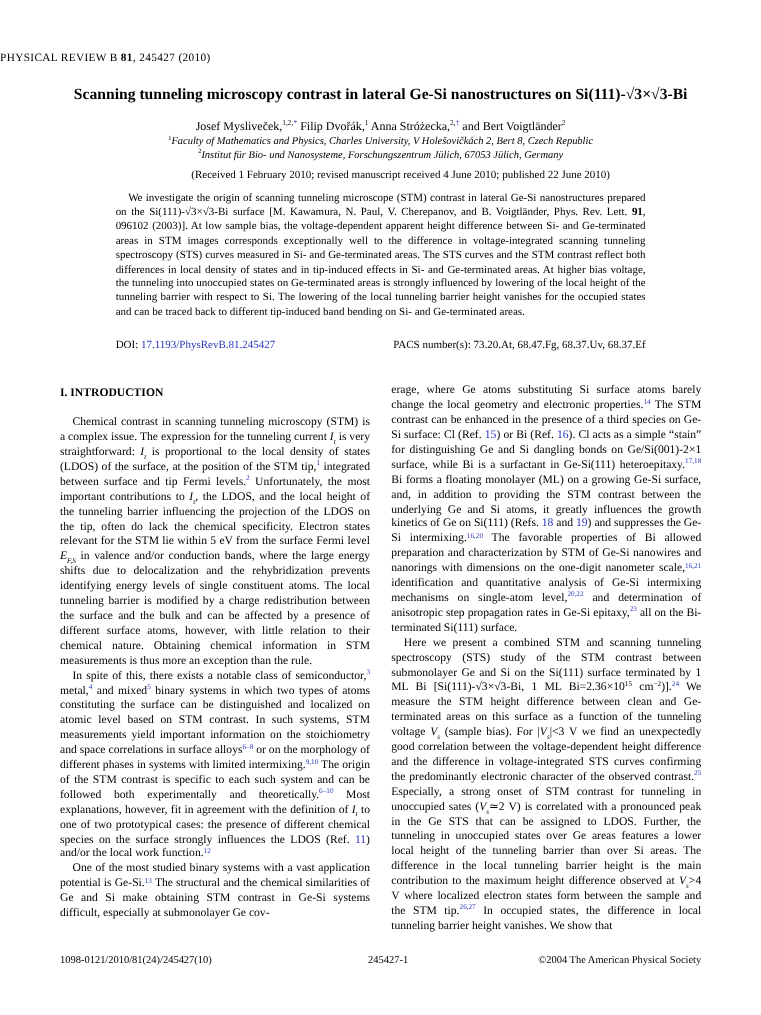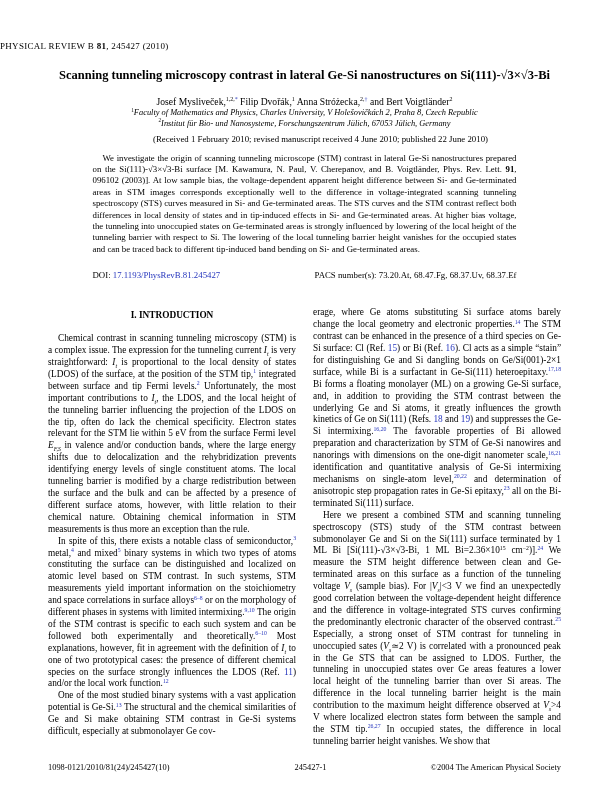--- a/index.html
+++ b/index.html
@@ -12,40 +12,40 @@
   }
   .journal-header { text-align:left; padding-top:41px; font-size:9px; letter-spacing:.3px; }
   .paper-title { text-align:center; font-weight:bold; font-size:12.5px; line-height:1.25; margin-top:17px; padding:0 58px; }
   .authors { text-align:center; font-size:9.6px; margin-top:12px; }
   .affiliation { text-align:center; font-size:8.4px; margin-top:1.5px; }
   .received { text-align:center; font-size:8.8px; margin-top:6px;margin-left:32px; }
   .abstract { width:424px; margin:9px auto 15px; text-align:justify; font-size:8.8px; line-height:11.4px; text-indent:10px; }
   .doi-line { width:424px; margin:13px auto 0; display:flex; justify-content:space-between; font-size:8.8px; }
   .body-columns { display:flex; gap:17px; padding:0 48px; margin-top:27px; }
   .col { flex:1; min-width:0; text-align:justify; font-size:9.3px; line-height:11.9px; }
-  .section-heading { text-align:center; font-weight:bold; font-size:9.3px; margin:3px 0 11px 0; }
+  .section-heading { text-align:left; font-weight:bold; font-size:9.3px; margin:3px 0 11px 0; }
   .para { text-indent:10px; }
   .para.noindent { text-indent:0; }
   sup { font-size:.62em; line-height:0; position:relative; top:.1em; vertical-align:super; }
   sub { font-size:.62em; line-height:0; position:relative; vertical-align:sub; }
   .link { color:var(--link); }
   i { font-style:italic; }
   .footer { position:absolute; left:48px; right:48px; bottom:40px; font-size:8.4px; }
   .footer .f-left { float:left; }
   .footer .f-right { float:right; }
   .footer .f-center { position:absolute; left:12px; right:0; text-align:center; }
 </style>
 </head>
 <body>
 
 <div class="page">
   <div class="journal-header">PHYSICAL REVIEW B <b>81</b>, 245427 (2010)</div>
   <div class="paper-title">Scanning tunneling microscopy contrast in lateral Ge-Si nanostructures on Si(111)-√3×√3-Bi</div>
   <div class="authors">Josef Mysliveček,<sup>1,2,</sup><sup class="link">*</sup> Filip Dvořák,<sup>1</sup> Anna Stróżecka,<sup>2,</sup><sup class="link">†</sup> and Bert Voigtländer<sup>2</sup></div>
-  <div class="affiliation"><sup>1</sup><i>Faculty of Mathematics and Physics, Charles University, V Holešovičkách 2, Praha 8, Czech Republic</i></div>
+  <div class="affiliation"><sup>1</sup><i>Faculty of Mathematics and Physics, Charles University, V Holešovičkách 2, Bert 8, Czech Republic</i></div>
   <div class="affiliation"><sup>2</sup><i>Institut für Bio- und Nanosysteme, Forschungszentrum Jülich, 67053 Jülich, Germany</i></div>
   <div class="received">(Received 1 February 2010; revised manuscript received 4 June 2010; published 22 June 2010)</div>
   <div class="abstract">We investigate the origin of scanning tunneling microscope (STM) contrast in lateral Ge-Si nanostructures prepared on the Si(111)-√3×√3-Bi surface [M. Kawamura, N. Paul, V. Cherepanov, and B. Voigtländer, Phys. Rev. Lett. <b>91</b>, 096102 (2003)]. At low sample bias, the voltage-dependent apparent height difference between Si- and Ge-terminated areas in STM images corresponds exceptionally well to the difference in voltage-integrated scanning tunneling spectroscopy (STS) curves measured in Si- and Ge-terminated areas. The STS curves and the STM contrast reflect both differences in local density of states and in tip-induced effects in Si- and Ge-terminated areas. At higher bias voltage, the tunneling into unoccupied states on Ge-terminated areas is strongly influenced by lowering of the local height of the tunneling barrier with respect to Si. The lowering of the local tunneling barrier height vanishes for the occupied states and can be traced back to different tip-induced band bending on Si- and Ge-terminated areas.</div>
   <div class="doi-line">
     <span><span>DOI: </span><span class="link">17.1193/PhysRevB.81.245427</span></span>
     <span>PACS number(s): 73.20.At, 68.47.Fg, 68.37.Uv, 68.37.Ef</span>
   </div>
   <div class="body-columns">
     <div class="col">
         <div class="section-heading">I. INTRODUCTION</div>

